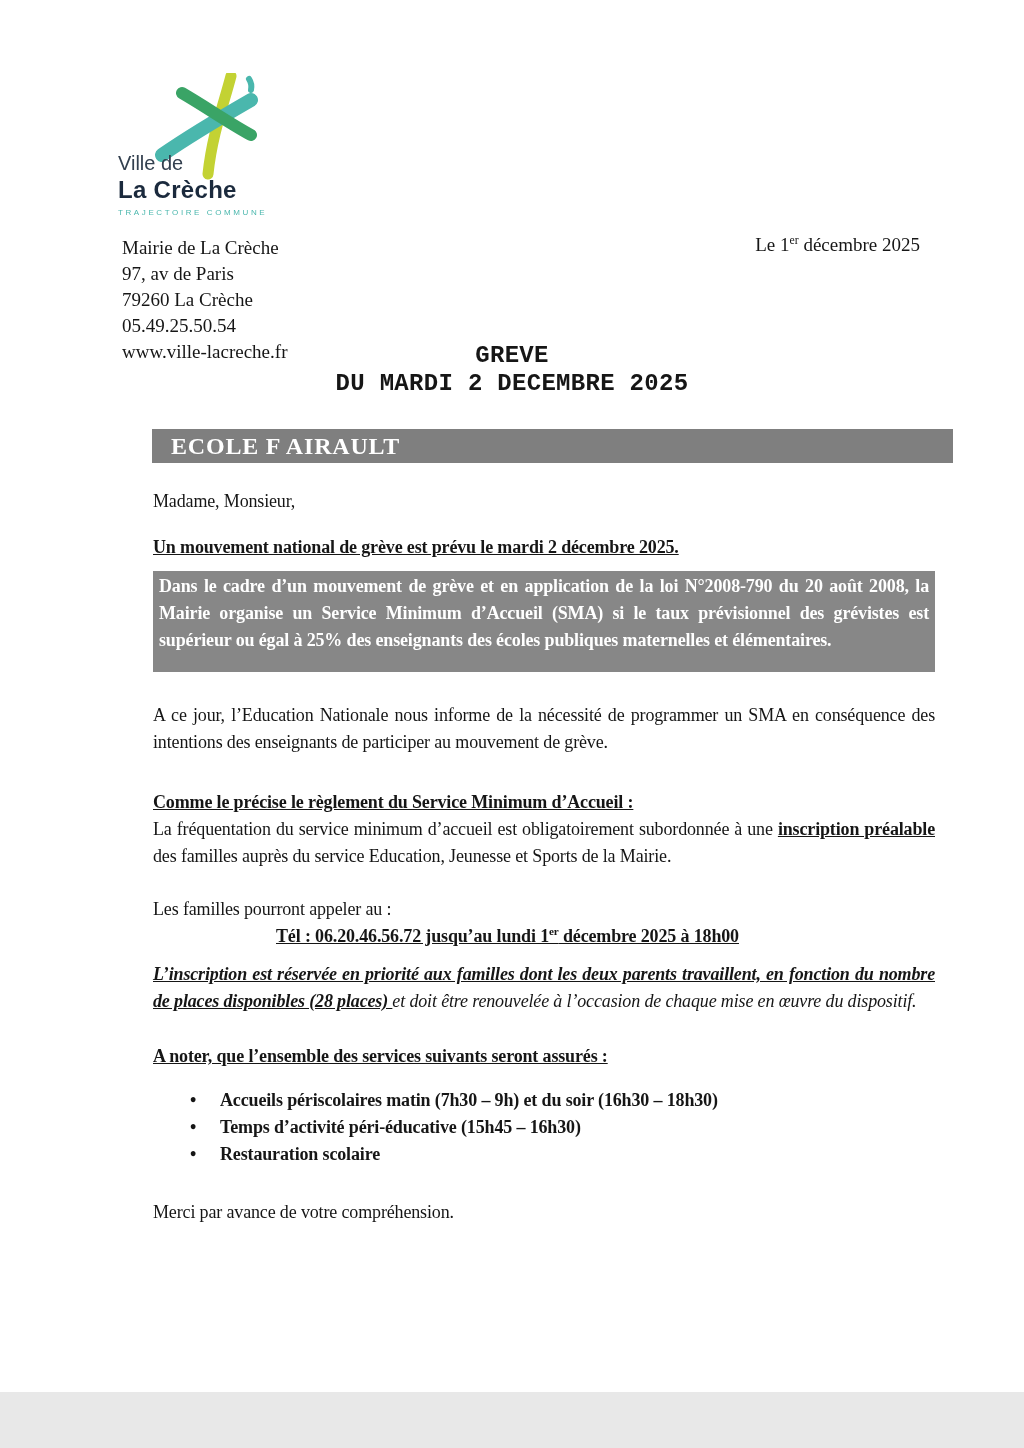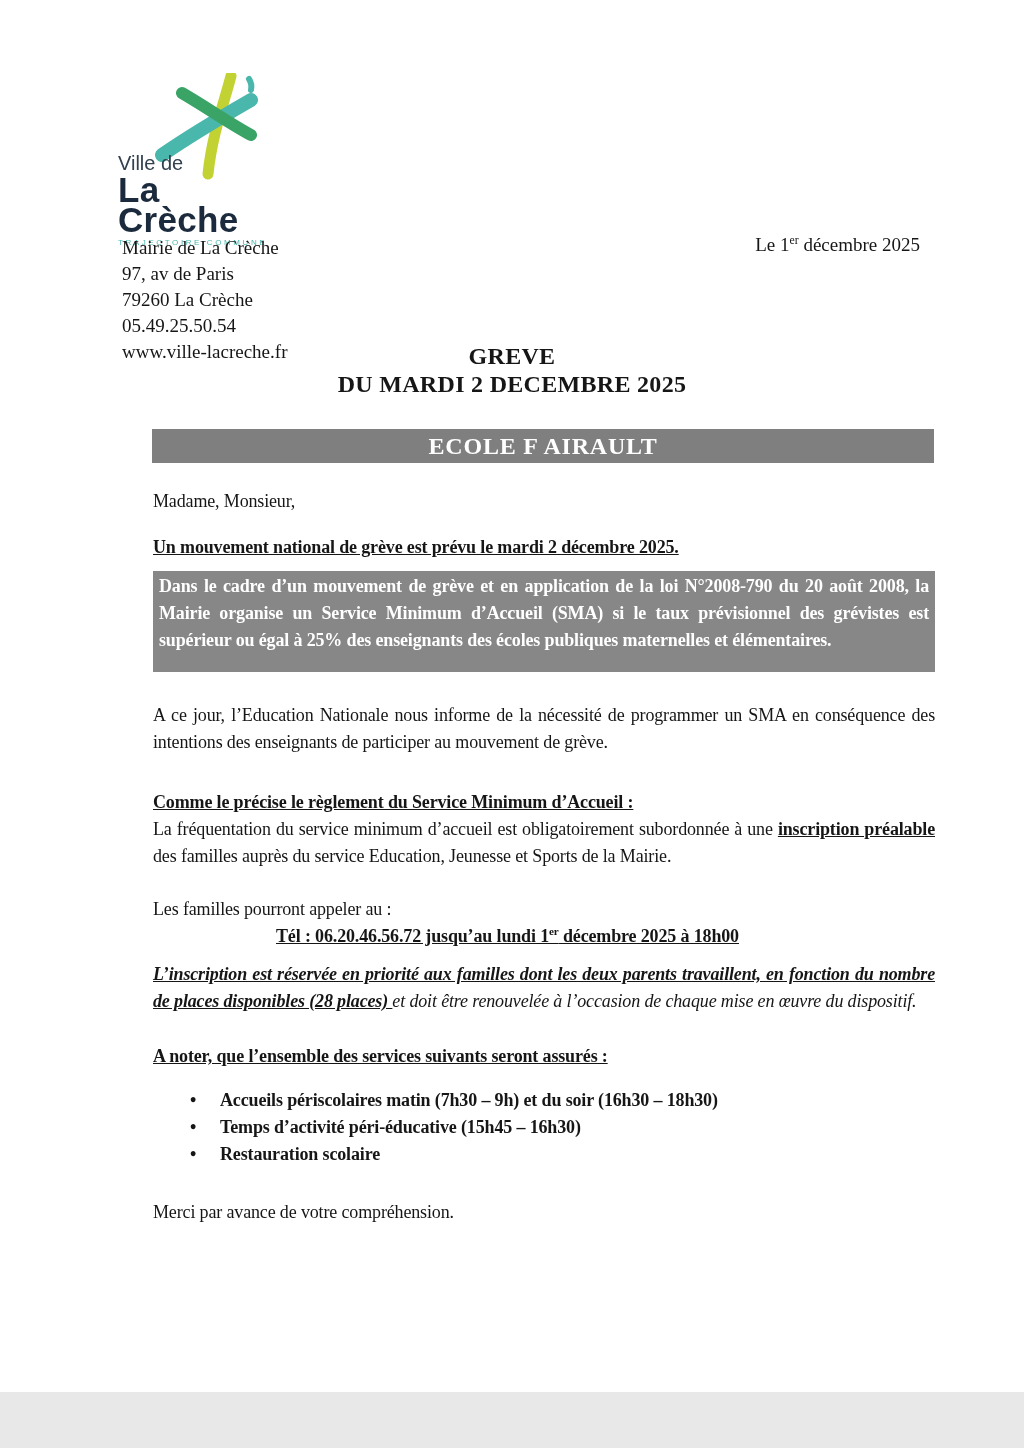--- a/index.html
+++ b/index.html
@@ -7,34 +7,34 @@
     position:relative; width:1024px; height:1392px; margin:0 auto;
     background:#ffffff; overflow:hidden;
     font-family:"Liberation Serif", serif; color:#161616;
   }
 
   
   .logo { position:absolute; left:110px; top:73px; width:170px; height:150px; }
   .logo svg { position:absolute; left:0; top:0; }
   .logo-text { position:absolute; left:8px; top:78px; font-family:"Liberation Sans", sans-serif; }
   .logo-line1 { font-size:20px; color:#33404f; line-height:24px; }
-  .logo-line2 { font-size:35px; font-weight:bold; color:#1b2a3d; line-height:30px; letter-spacing:0.3px; }
+  .logo-line2 { font-size:24px; font-weight:bold; color:#1b2a3d; line-height:30px; letter-spacing:0.3px; }
   .logo-tagline { font-size:8px; color:#4ab7ad; letter-spacing:2.6px; margin-top:3px; white-space:nowrap; }
 
   
   .sender { position:absolute; left:122px; top:235px; font-size:19px; line-height:26px; }
   .date { position:absolute; top:234px; right:104px; font-size:19px; }
   sup { font-size:0.62em; vertical-align:super; line-height:0; }
 
   .title { position:absolute; left:0; top:342px; width:100%; text-align:center;
-           font-size:24px; font-weight:bold; line-height:28px; letter-spacing:0.3px; }
+           font-size:24px; font-weight:bold; line-height:28px; letter-spacing:0.3px;font-family:Liberation Mono, monospace; }
 
   .banner { position:absolute; left:152px; top:429px; width:782px; height:34px;
             background:#7f7f7f; color:#ffffff; font-size:24px; font-weight:bold;
-            text-align:center; line-height:34px; letter-spacing:0.8px; }
+            text-align:left; line-height:34px; letter-spacing:0.8px;padding-left:19px; }
 
   
   .body { position:absolute; left:153px; top:488px; width:782px;
           font-size:18px; line-height:27px; letter-spacing:-0.15px; }
   .body p, .body div.block { margin:0; }
   .bold { font-weight:bold;text-decoration:underline; }
   .just { text-align:justify; }
   .underline { }
 
   .notice   { margin-top:19px !important; }

